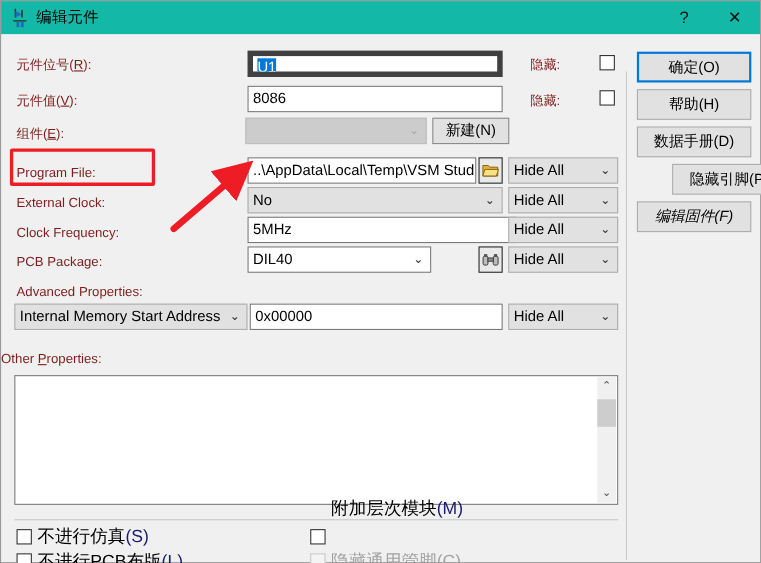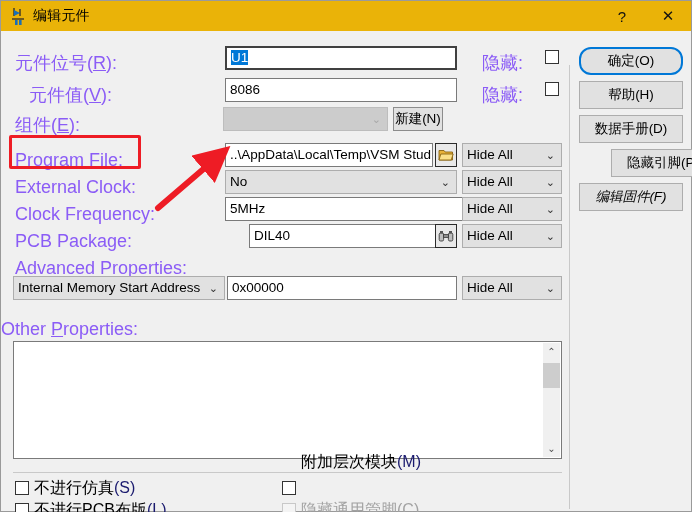--- a/index.html
+++ b/index.html
@@ -6,38 +6,38 @@
   body{
     width:692px;height:512px;overflow:hidden;
     background:#f0f0f0;
     font-family:"Liberation Sans","DejaVu Sans",sans-serif;
     font-size:13px;color:#000;
     -webkit-font-smoothing:none;
   }
   .window{position:relative;width:692px;height:512px;background:#f0f0f0;box-sizing:border-box;border:1px solid #9a9a9a;}
 
   
-  .titlebar{position:absolute;left:0;top:0;width:690px;height:30px;background:#eab308;}
+  .titlebar{position:absolute;left:0;top:0;width:690px;height:30px;background:#14b8a6;}
   .title-icon{position:absolute;left:9px;top:6px;width:18px;height:18px;}
   .title-text{position:absolute;left:32px;top:6px;font-size:14px;color:#000;letter-spacing:.2px;}
   .tb-btn{position:absolute;top:0;height:30px;width:46px;display:flex;align-items:center;justify-content:center;font-size:15px;color:#111;}
   .tb-help{right:46px;}
   .tb-close{right:0;}
 
   
   .content{position:absolute;left:0;top:30px;width:690px;height:480px;}
 
-  .lbl{position:absolute;font-size:18px;color:#8b5cf6;white-space:nowrap;}
+  .lbl{position:absolute;font-size:12px;color:#7f1d1d;white-space:nowrap;}
   .lbl u{text-decoration:underline;}
 
   
   .fld{position:absolute;box-sizing:border-box;background:#fff;border:1px solid #7a7a7a;
        font-family:"Liberation Sans","DejaVu Sans",sans-serif;font-size:13.5px;color:#000;
        padding:0 4px;line-height:22px;height:24px;overflow:hidden;white-space:nowrap;}
-  .fld.focused{border:2px solid #404040;line-height:20px;}
+  .fld.focused{border:5px solid #404040;line-height:20px;}
   .sel{position:absolute;box-sizing:border-box;height:24px;background:#e1e1e1;border:1px solid #adadad;
        font-size:13.5px;line-height:22px;padding:0 4px;color:#000;white-space:nowrap;overflow:hidden;}
   .sel.gray{background:#cccccc;border:1px solid #bdbdbd;color:#9a9a9a;}
   .sel .chev{position:absolute;right:6px;top:0;line-height:22px;color:#333;font-size:11px;}
   .sel.gray .chev{color:#a8a8a8;}
   .combo{position:absolute;box-sizing:border-box;height:24px;background:#fff;border:1px solid #7a7a7a;
        font-size:13.5px;line-height:22px;padding:0 4px;color:#000;white-space:nowrap;overflow:hidden;}
   .combo .chev{position:absolute;right:6px;top:0;line-height:22px;color:#333;font-size:11px;}
 
   
@@ -96,31 +96,31 @@
 
   <div class="content">
 
     <div class="lbl" style="left:14px;top:20px;">元件位号(<u>R</u>):</div>
     <div class="fld focused" style="left:224px;top:15px;width:232px;">
       <span style="background:#0078d7;color:#fff;">U1</span>
     </div>
     <div class="lbl" style="left:481px;top:20px;">隐藏:</div>
     <div class="cb" style="left:544px;top:19px;"></div>
 
-    <div class="lbl" style="left:28px;top:52px;">元件值(<u>V</u>):</div>
+    <div class="lbl" style="left:14px;top:52px;">元件值(<u>V</u>):</div>
     <div class="fld" style="left:224px;top:47px;width:232px;">8086</div>
     <div class="lbl" style="left:481px;top:52px;">隐藏:</div>
     <div class="cb" style="left:544px;top:51px;"></div>
 
     <div class="lbl" style="left:14px;top:82px;text-align:right;">组件(<u>E</u>):</div>
 
     <div class="sel gray" style="left:222px;top:76px;width:165px;">
       <span></span><span class="chev">⌄</span>
     </div>
-    <div class="smallbtn" style="left:392px;top:76px;width:50px;">新建(N)</div>
+    <div class="smallbtn" style="left:392px;top:76px;width:70px;">新建(N)</div>
 
     <div class="lbl" style="left:14px;top:119px;">Program File:</div>
     <div class="fld" style="left:224px;top:112px;width:208px;">..\AppData\Local\Temp\VSM Stud</div>
     <div class="iconbtn" style="left:434px;top:112px;">
       <svg width="16" height="14" viewBox="0 0 16 14">
         <path d="M1 2.5 L6 2.5 L7.2 4 L14.5 4 L14.5 12 L1 12 Z" fill="#e8b23a" stroke="#8a6412" stroke-width="0.9"></path>
         <path d="M2.8 6 L15.2 6 L13.2 12 L1 12 Z" fill="#fbe08a" stroke="#8a6412" stroke-width="0.9"></path>
       </svg>
     </div>
     <div class="sel" style="left:461px;top:112px;width:100px;">
@@ -135,21 +135,21 @@
       <span>Hide All</span><span class="chev">⌄</span>
     </div>
 
     <div class="lbl" style="left:14px;top:173px;">Clock Frequency:</div>
     <div class="fld" style="left:224px;top:166px;width:244px;">5MHz</div>
     <div class="sel" style="left:461px;top:166px;width:100px;">
       <span>Hide All</span><span class="chev">⌄</span>
     </div>
 
     <div class="lbl" style="left:14px;top:200px;">PCB Package:</div>
-    <div class="combo" style="left:224px;top:193px;width:208px;margin-left:24px;">
+    <div class="combo" style="left:224px;top:193px;width:167px;">
       <span>DIL40</span><span class="chev">⌄</span>
     </div>
     <div class="iconbtn" style="left:434px;top:193px;">
       <svg width="16" height="13" viewBox="0 0 16 13">
         <rect x="1.2" y="3" width="4.4" height="8" rx="1.4" fill="#bdbdbd" stroke="#3a3a3a" stroke-width="0.9"></rect>
         <rect x="10.4" y="3" width="4.4" height="8" rx="1.4" fill="#bdbdbd" stroke="#3a3a3a" stroke-width="0.9"></rect>
         <rect x="2" y="1" width="3" height="2.4" fill="#555"></rect>
         <rect x="11" y="1" width="3" height="2.4" fill="#555"></rect>
         <rect x="5.6" y="4.5" width="4.8" height="3" fill="#8f8f8f" stroke="#3a3a3a" stroke-width="0.8"></rect>
       </svg>
@@ -185,21 +185,21 @@
     <div class="cbrow" style="left:33px;top:469px;">不进行PCB布版<span class="mn">(L)</span></div>
 
     <div class="cb" style="left:281px;top:450px;"></div>
     <div class="cbrow" style="left:300px;top:421px;">附加层次模块<span class="mn">(M)</span></div>
 
     <div class="cb dim" style="left:281px;top:472px;"></div>
     <div class="cbrow dim" style="left:300px;top:469px;">隐藏通用管脚<span class="mn">(C)</span></div>
 
     <div class="divider"></div>
 
-    <div class="rbtn primary" style="top:16px;border-radius:12px;">确定(O)</div>
+    <div class="rbtn primary" style="top:16px;">确定(O)</div>
     <div class="rbtn" style="top:50px;">帮助(H)</div>
     <div class="rbtn" style="top:84px;">数据手册(D)</div>
     <div class="rbtn" style="top:118px;margin-left:32px;">隐藏引脚(P)</div>
     <div class="rbtn" style="top:152px;font-style:italic;">编辑固件(F)</div>
 
   </div>
 
   <div class="redbox" style="left:8px;top:134px;width:132px;height:34px;"></div>
   <svg class="arrow-svg" style="left:145px;top:145px;" width="90" height="70" viewBox="0 0 90 70">
     <defs>

